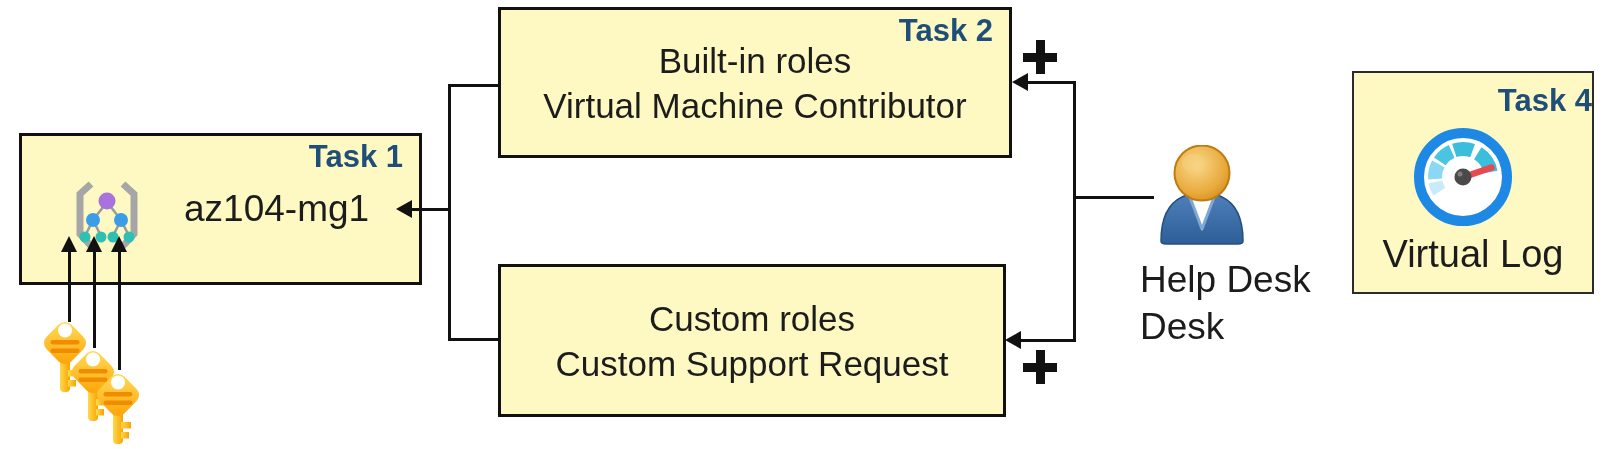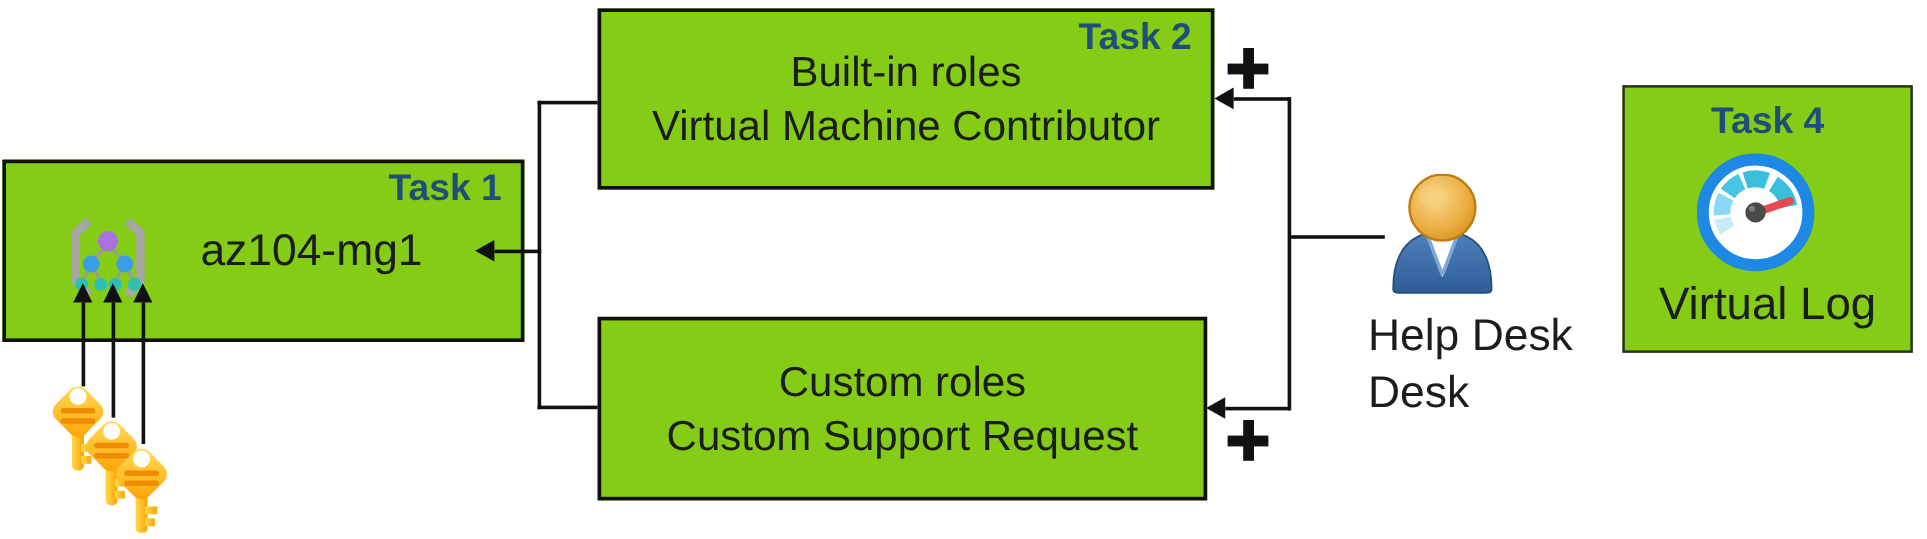--- a/index.html
+++ b/index.html
@@ -1,36 +1,36 @@
 <!DOCTYPE html>
 <html><head>
 <meta charset="utf-8">
 <style>
   html,body{margin:0;padding:0;background:#ffffff;}
   .canvas{
     position:relative;width:1606px;height:449px;background:#ffffff;overflow:hidden;
     font-family:"Liberation Sans","DejaVu Sans",sans-serif;color:#1c1c1c;
   }
-  .box{position:absolute;background:#84cc16;border:3px solid #111;box-sizing:border-box;}
+  .box{position:absolute;background:#fef9c3;border:3px solid #111;box-sizing:border-box;}
   .task-label{position:absolute;top:3px;right:16px;color:#1F4E79;font-weight:bold;font-size:31px;}
   .two-line{position:absolute;inset:0;display:flex;flex-direction:column;justify-content:center;
     align-items:center;text-align:center;font-size:35px;line-height:45px;color:#1c1c1c;}
   .line{position:absolute;background:#111;}
   .arrow-left{position:absolute;width:0;height:0;border-top:9px solid transparent;
     border-bottom:9px solid transparent;border-right:16px solid #111;}
   .arrow-up{position:absolute;width:0;height:0;border-left:8px solid transparent;
     border-right:8px solid transparent;border-bottom:16px solid #111;}
   .plus{position:absolute;width:34px;height:34px;}
   .plus::before{content:'';position:absolute;left:0;top:13px;width:34px;height:9px;background:#111;}
   .plus::after{content:'';position:absolute;left:13px;top:0;width:9px;height:34px;background:#111;}
   .mg-name{position:absolute;left:162px;top:0;height:100%;display:flex;align-items:center;
     font-size:37px;color:#1c1c1c;}
   .helpdesk-text{position:absolute;left:1140px;top:256px;width:235px;text-align:left;
     font-size:37px;line-height:47px;color:#1c1c1c;}
-  .t4-label{position:absolute;top:10px;left:0;width:100%;text-align:center;
+  .t4-label{position:absolute;top:10px;left:0;width:100%;text-align:right;
     color:#1F4E79;font-weight:bold;font-size:31px;}
   .t4-caption{position:absolute;top:160px;left:0;width:100%;text-align:center;
     font-size:38px;color:#1c1c1c;}
   svg{display:block;}
 </style>
 </head>
 <body>
 
 <div class="canvas">
 
@@ -58,21 +58,21 @@
         <rect x="35" y="53" width="10" height="6.5" fill="url(#kg2)"></rect>
         <rect x="35" y="63" width="8" height="6.5" fill="url(#kg2)"></rect>
         <rect x="14.5" y="8.5" width="35" height="35" rx="9" transform="rotate(45 32 26)" fill="url(#kg)"></rect>
         <circle cx="32" cy="13.5" r="7" fill="#ffffff"></circle>
         <rect x="17.5" y="23" width="29" height="4.6" rx="2.3" fill="#F08C00"></rect>
         <rect x="17.5" y="31.5" width="29" height="4.6" rx="2.3" fill="#F08C00"></rect>
       </symbol>
     </defs>
   </svg>
 
-  <div class="box" style="left:2px;top:133px;width:435px;height:152px;">
+  <div class="box" style="left:19px;top:133px;width:403px;height:152px;">
     <div class="task-label">Task 1</div>
     <svg width="66" height="74" viewBox="0 0 66 74" style="position:absolute;left:52px;top:44px;">
       <polyline points="17,4 6,14 6,54 17,66" fill="none" stroke="#A6A6A6" stroke-width="7"></polyline>
       <polyline points="49,4 60,14 60,54 49,66" fill="none" stroke="#A6A6A6" stroke-width="7"></polyline>
       <line x1="33" y1="22" x2="19" y2="40" stroke="#9a9a9a" stroke-width="2.5"></line>
       <line x1="33" y1="22" x2="47" y2="40" stroke="#9a9a9a" stroke-width="2.5"></line>
       <line x1="19" y1="40" x2="11" y2="56" stroke="#9a9a9a" stroke-width="2.5"></line>
       <line x1="19" y1="40" x2="27" y2="56" stroke="#9a9a9a" stroke-width="2.5"></line>
       <line x1="47" y1="40" x2="39" y2="56" stroke="#9a9a9a" stroke-width="2.5"></line>
       <line x1="47" y1="40" x2="55" y2="56" stroke="#9a9a9a" stroke-width="2.5"></line>

